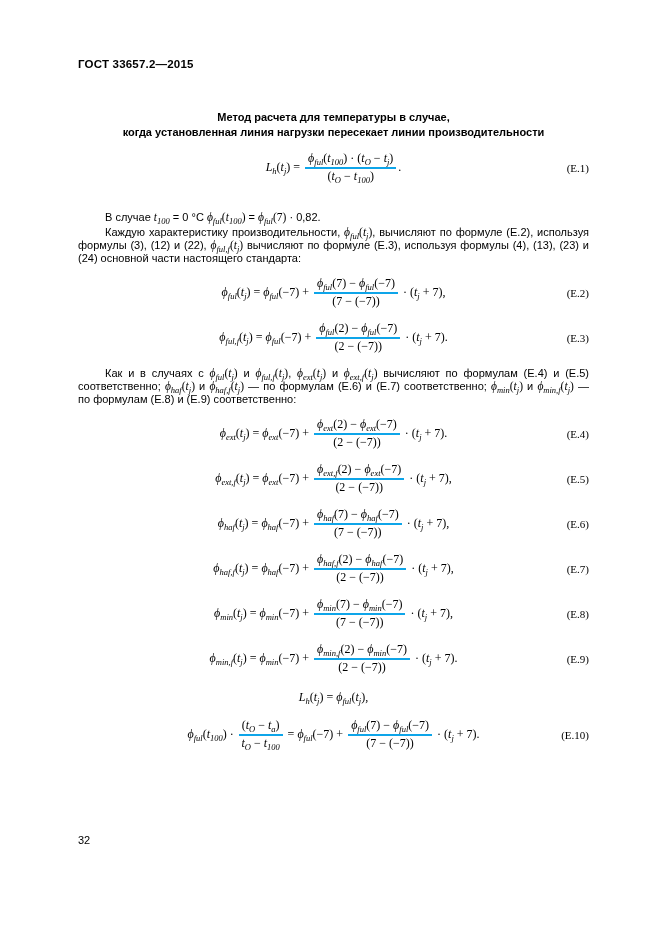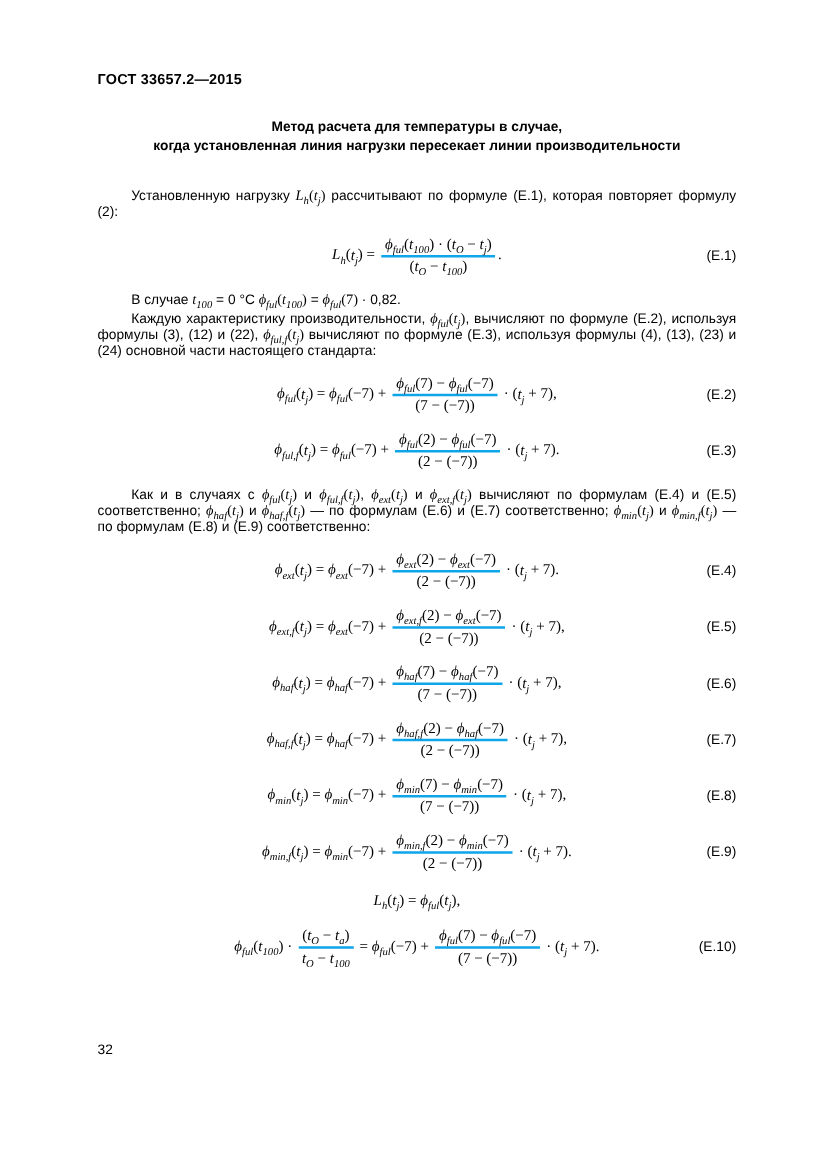--- a/index.html
+++ b/index.html
@@ -10,21 +10,21 @@
     padding:58px 72px 0 78px;
     background:#ffffff;
     color:#000;
     font-family:"Liberation Sans", sans-serif;
     font-size:11px;
     overflow:hidden;
   }
   .doc-header { font-weight:bold; font-size:11.5px; letter-spacing:0.2px; }
   .center { text-align:center; }
   .appendix { margin-top:18px; line-height:14px; font-weight:bold; }
-  .section-title { font-weight:bold; margin-top:25px; line-height:15px; }
+  .section-title { font-weight:bold; margin-top:40px; line-height:15px; }
   .para {
     margin:12px 0 0 0;
     text-align:justify;
     line-height:13px;
     text-indent:27px;
   }
   .para:first-of-type { margin-top:26px; }
   .m {
     font-family:"Liberation Serif","DejaVu Serif",serif;
     font-size:11.5px;
@@ -47,21 +47,21 @@
     font-family:"Liberation Serif","DejaVu Serif",serif;
     font-style:normal;
     font-size:12px;
     text-align:center;
     padding:0 10px;
   }
   .formula-label {
     position:absolute;
     right:0; top:50%;
     transform:translateY(-50%);
-    font-family:Liberation Sans, sans-serif;
+    font-family:Liberation Serif, serif;
     font-size:11px;
   }
   .frac {
     display:inline-block;
     vertical-align:middle;
     text-align:center;
     line-height:1.15;
     margin:0 2px;
   }
   .frac .num { display:block; border-bottom:2px solid #0ea5e9; padding:0 3px 1px 3px; }
@@ -75,21 +75,20 @@
 </head>
 <body>
 
 <div class="page">
 
   <div class="doc-header">ГОСТ 33657.2—2015</div>
 
 
   <div class="center section-title">Метод расчета для температуры в случае,<br>когда установленная линия нагрузки пересекает линии производительности</div>
 
-  <p class="para">Установленную нагрузку <span class="m"><i>L</i><sub>h</sub>(<i>t<sub>j</sub></i>)</span> рассчитывают по формуле (Е.1), которая повторяет формулу (2):</p>
 
   <div class="formula-row">
     <span class="formula"><i>L</i><sub>h</sub>(<i>t<sub>j</sub></i>) = <span class="frac"><span class="num"><i>ϕ</i><sub>ful</sub>(<i>t</i><sub>100</sub>) · (<i>t</i><sub>O</sub> − <i>t<sub>j</sub></i>)</span><span class="den">(<i>t</i><sub>O</sub> − <i>t</i><sub>100</sub>)</span></span>.</span>
     <span class="formula-label">(Е.1)</span>
   </div>
 
   <p class="para">В случае <span class="m"><i>t</i><sub>100</sub></span> = 0 °С <span class="m"><i>ϕ</i><sub>ful</sub>(<i>t</i><sub>100</sub>)</span> = <span class="m"><i>ϕ</i><sub>ful</sub>(7)</span> · 0,82.</p>
   <p class="para" style="margin-top:2px;">Каждую характеристику производительности, <span class="m"><i>ϕ</i><sub>ful</sub>(<i>t<sub>j</sub></i>)</span>, вычисляют по формуле (Е.2), используя формулы (3), (12) и (22), <span class="m"><i>ϕ</i><sub>ful,f</sub>(<i>t<sub>j</sub></i>)</span> вычисляют по формуле (Е.3), используя формулы (4), (13), (23) и (24) основной части настоящего стандарта:</p>
 
   <div class="formula-row">

